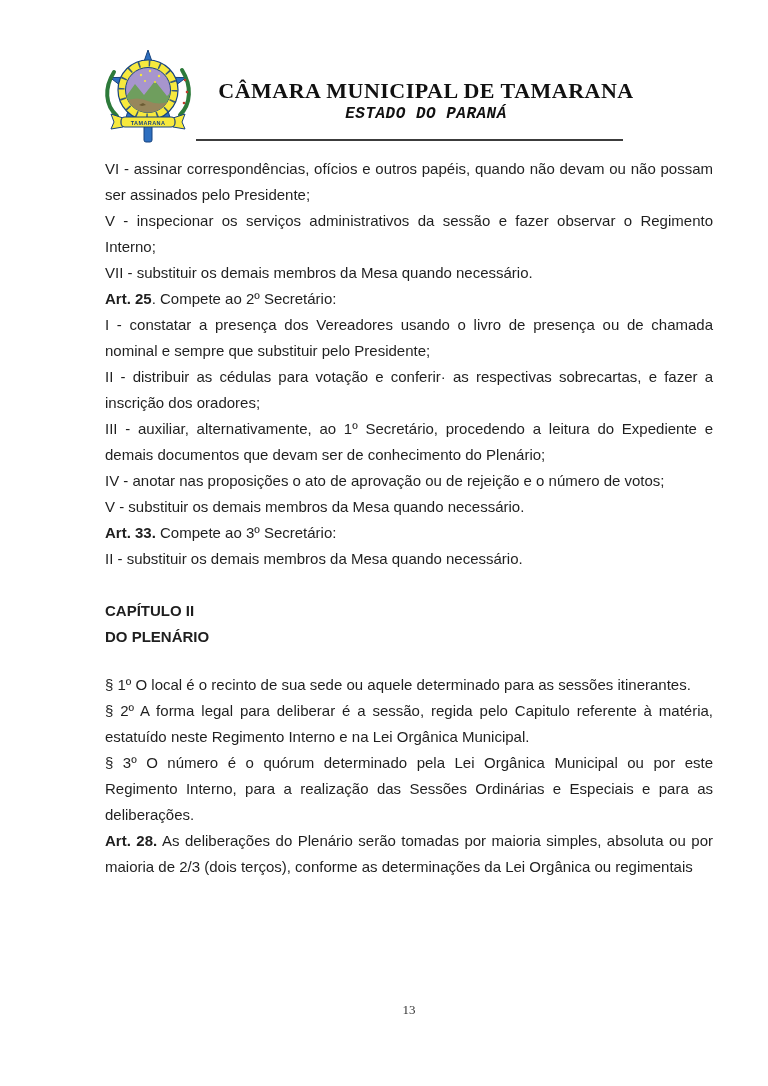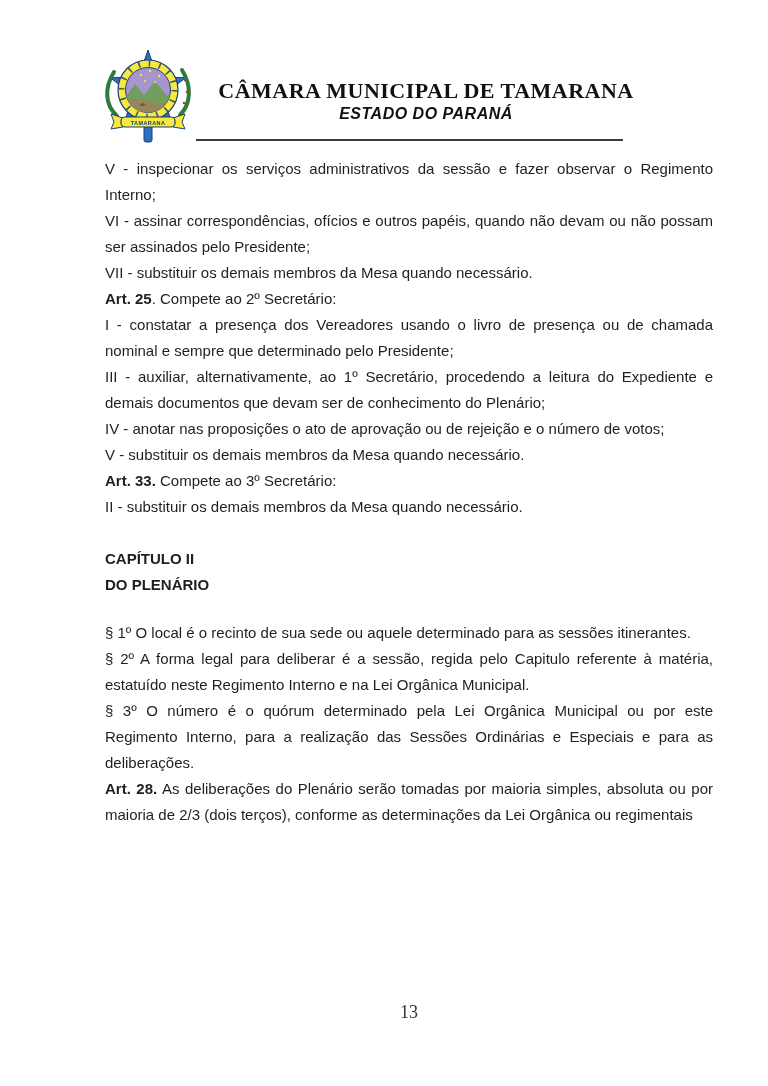--- a/index.html
+++ b/index.html
@@ -20,40 +20,40 @@
   
   .header{position:absolute;left:0;top:0;width:768px;height:150px;}
   .logo{position:absolute;left:97px;top:48px;width:102px;height:96px;}
   .htext{position:absolute;left:196px;top:78px;width:460px;text-align:center;}
   .title{
     font-family:"Liberation Serif","DejaVu Serif",serif;
     font-weight:bold;font-size:22px;line-height:26px;
     letter-spacing:0.5px;color:#111;white-space:nowrap;
   }
   .subtitle{
-    font-family:Liberation Sans, sans-serif;
+    font-family:Liberation Mono, monospace;
     font-weight:bold;font-style:italic;font-size:16px;line-height:20px;
     letter-spacing:0.5px;color:#111;
   }
   .rule{position:absolute;left:196px;top:139px;width:427px;height:2px;background:var(--rule-color);}
   
   .content{
     position:absolute;left:105px;top:156px;width:608px;
     font-size:15px;line-height:26px;
   }
   .content p{margin:0;text-align:justify;}
   .content p b{font-weight:bold;}
   .chapter{margin:26px 0 22px 0;}
   .chapter p{font-weight:bold;}
   
   .pagenum{
     position:absolute;left:105px;top:1002px;width:608px;
     text-align:center;
     font-family:"Liberation Serif","DejaVu Serif",serif;
-    font-size:18px;color:#333;
+    font-size:13px;color:#333;
   }
 </style>
 </head>
 <body>
 
 <div class="page">
 
   <div class="header">
 
     <div class="logo">
@@ -98,25 +98,26 @@
     <div class="htext">
       <div class="title">CÂMARA MUNICIPAL DE TAMARANA</div>
       <div class="subtitle">ESTADO DO PARANÁ</div>
     </div>
 
     <div class="rule"></div>
   </div>
 
   <div class="content">
 
+    <p><b></b><span>VI - assinar correspondências, ofícios e outros papéis, quando não devam ou não possam ser assinados pelo Presidente;</span></p>
     <p><b></b><span>V - inspecionar os serviços administrativos da sessão e fazer observar o Regimento Interno;</span></p>
-    <p><b></b><span>VI - assinar correspondências, ofícios e outros papéis, quando não devam ou não possam ser assinados pelo Presidente;</span></p>
     <p><b></b><span>VII - substituir os demais membros da Mesa quando necessário.</span></p>
     <p><b>Art. 25</b><span>. Compete ao 2º Secretário:</span></p>
-    <p><b></b><span>I - constatar a presença dos Vereadores usando o livro de presença ou de chamada nominal e sempre que determinado pelo Presidente;</span></p>
+    <p><b></b><span>I - constatar a presença dos Vereadores usando o livro de presença ou de chamada nominal e sempre que substituir pelo Presidente;</span></p>
+    <p><b></b><span>II - distribuir as cédulas para votação e conferir· as respectivas sobrecartas, e fazer a inscrição dos oradores;</span></p>
     <p><b></b><span>III - auxiliar, alternativamente, ao 1º Secretário, procedendo a leitura do Expediente e demais documentos que devam ser de conhecimento do Plenário;</span></p>
     <p><b></b><span>IV - anotar nas proposições o ato de aprovação ou de rejeição e o número de votos;</span></p>
     <p><b></b><span>V - substituir os demais membros da Mesa quando necessário.</span></p>
     <p><b>Art. 33.</b><span> Compete ao 3º Secretário:</span></p>
     <p><b></b><span>II - substituir os demais membros da Mesa quando necessário.</span></p>
 
     <div class="chapter">
       <p>CAPÍTULO II</p>
       <p>DO PLENÁRIO</p>
     </div>

